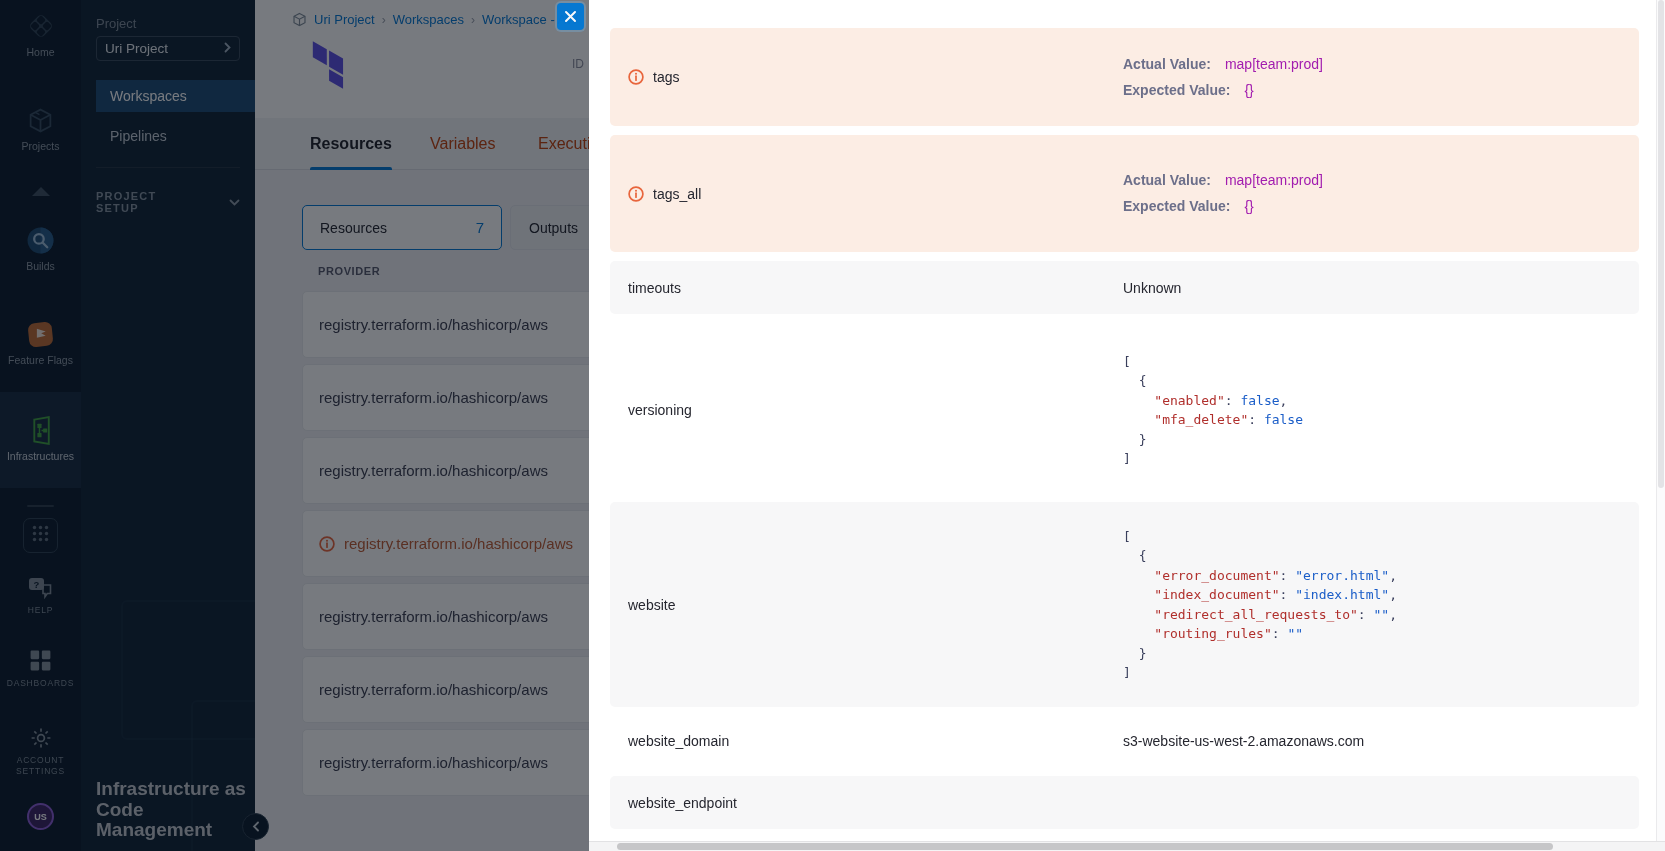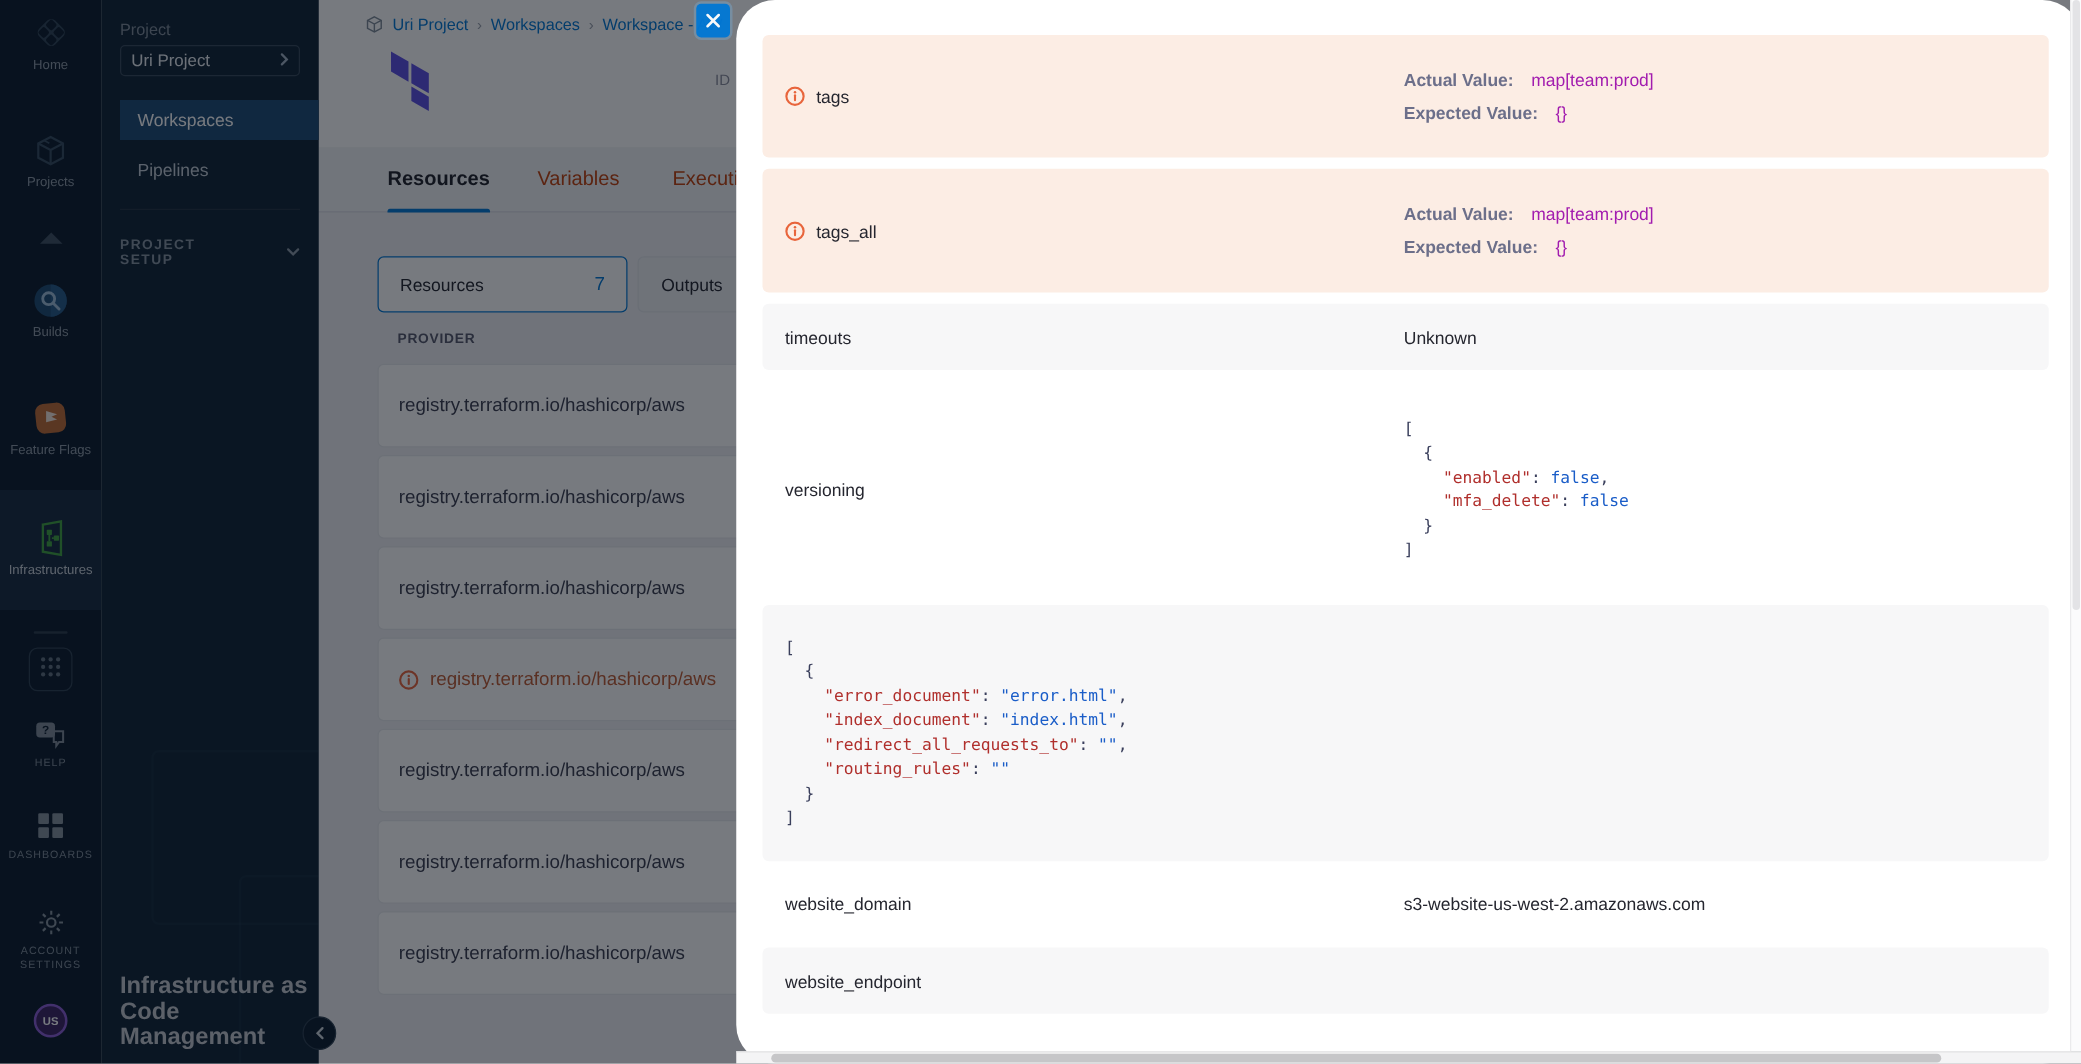--- a/index.html
+++ b/index.html
@@ -52,21 +52,21 @@
   .pill.resources .cnt { color:#0278D5; font-size:15px; }
   .pill.outputs { left:255px; width:92px; background:#EDEFF2; border:1px solid #E2E4EA; padding:0 18px; }
   .col-header { position:absolute; left:63px; top:95px; font-size:11px; font-weight:bold; letter-spacing:0.6px; color:#55576B; }
   .cards { position:absolute; left:47px; top:121px; width:960px; }
   .card { height:67px; margin-bottom:6px; background:#FFFFFF; border:1px solid #E7E9ED; border-radius:5px; display:flex; align-items:center; padding-left:16px; font-size:15px; color:#3A3D4F; }
   .card.warn { color:#BE5B33; }
   .card .winfo { margin-right:9px; display:flex; }
 
   
   .dim-overlay { position:absolute; inset:0; background:rgba(7,13,21,0.55); z-index:40; }
-  .drawer { position:absolute; left:589px; top:0; width:1076px; height:851px; background:#FFFFFF; z-index:50;border-radius:31px; }
+  .drawer { position:absolute; left:589px; top:0; width:1076px; height:851px; background:#FFFFFF; z-index:50; }
   .drawer-rows { position:absolute; left:21px; top:28px; width:1029px; }
   .drow { border-radius:5px; display:flex; align-items:center; padding-left:18px; padding-right:14px; margin-bottom:9px; }
   .drow.warn-bg { background:#FCEDE4; }
   .drow.gray-bg { background:#F7F7F8; }
   .drow-left { flex:0 0 495px; display:flex; align-items:center; gap:9px; font-size:14px; color:#25262F; }
   .drow-right { flex:1; font-size:14px; color:#25262F; }
   .kv { display:flex; align-items:center; margin:5px 0; line-height:21px; }
   .kv-label { font-weight:bold; color:#6C6F8A; margin-right:14px; }
   .kv-value { color:#a21caf; }
   pre.code { font-family:"DejaVu Sans Mono","Liberation Mono",monospace; font-size:13px; line-height:19.5px; color:#3A3F5C; }
@@ -336,21 +336,21 @@
             <div class="kv">
               <span class="kv-label">Actual Value:</span>
               <span class="kv-value">map[team:prod]</span>
             </div>
             <div class="kv">
               <span class="kv-label">Expected Value:</span>
               <span class="kv-value">{}</span>
             </div>
           </div>
         </div>
-        <div class="drow warn-bg" style="height: 99px; margin-bottom: 9px;">
+        <div class="drow warn-bg" style="height: 117px; margin-bottom: 9px;">
           <div class="drow-left">
             <span style="display: flex;">
               <svg width="16" height="16" viewBox="0 0 16 16" fill="none">
                 <circle cx="8" cy="8" r="6.9" stroke="#E8653C" stroke-width="1.7"></circle>
                 <path d="M8 7.2v4" stroke="#E8653C" stroke-width="1.7" stroke-linecap="round"></path>
                 <circle cx="8" cy="4.7" r="1" fill="#E8653C"></circle>
               </svg>
             </span>
             <span>tags_all</span>
           </div>
@@ -373,20 +373,23 @@
         </div>
         <div class="drow " style="height: 174px; margin-bottom: 5px;">
           <div class="drow-left">
             <span>versioning</span>
           </div>
           <div class="drow-right">
             <pre class="code"><div><span class="p">[</span></div><div><span class="p">  {</span></div><div><span class="p">    </span><span class="k">"enabled"</span><span class="p">: </span><span class="s">false</span><span class="p">,</span></div><div><span class="p">    </span><span class="k">"mfa_delete"</span><span class="p">: </span><span class="s">false</span></div><div><span class="p">  }</span></div><div><span class="p">]</span></div></pre>
           </div>
         </div>
         <div class="drow gray-bg" style="height: 205px; margin-bottom: 5px;">
+          <div class="drow-left">
+            <span>website</span>
+          </div>
           <div class="drow-right">
             <pre class="code"><div><span class="p">[</span></div><div><span class="p">  {</span></div><div><span class="p">    </span><span class="k">"error_document"</span><span class="p">: </span><span class="s">"error.html"</span><span class="p">,</span></div><div><span class="p">    </span><span class="k">"index_document"</span><span class="p">: </span><span class="s">"index.html"</span><span class="p">,</span></div><div><span class="p">    </span><span class="k">"redirect_all_requests_to"</span><span class="p">: </span><span class="s">""</span><span class="p">,</span></div><div><span class="p">    </span><span class="k">"routing_rules"</span><span class="p">: </span><span class="s">""</span></div><div><span class="p">  }</span></div><div><span class="p">]</span></div></pre>
           </div>
         </div>
         <div class="drow " style="height: 58px; margin-bottom: 6px;">
           <div class="drow-left">
             <span>website_domain</span>
           </div>
           <div class="drow-right">s3-website-us-west-2.amazonaws.com</div>
         </div>

